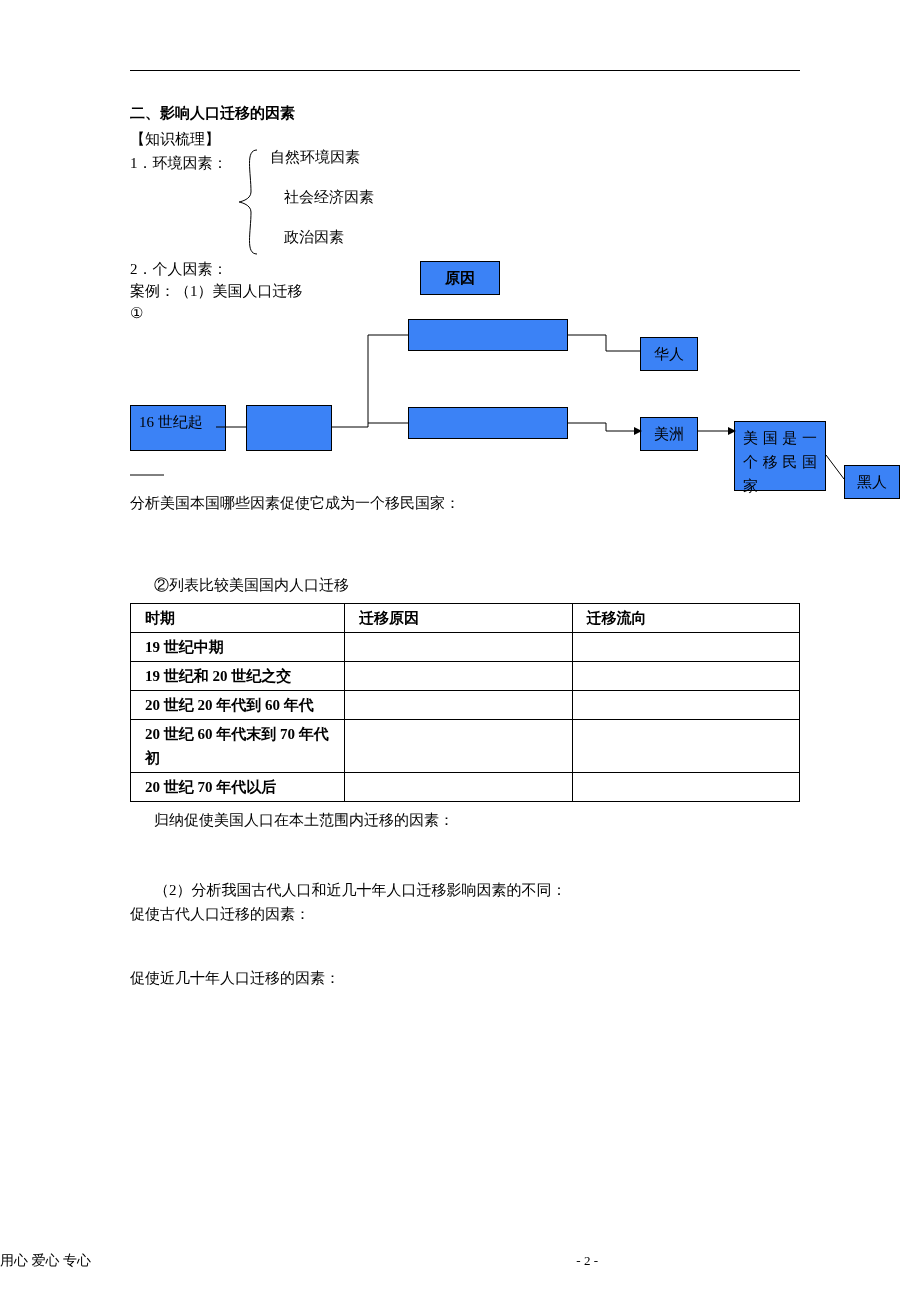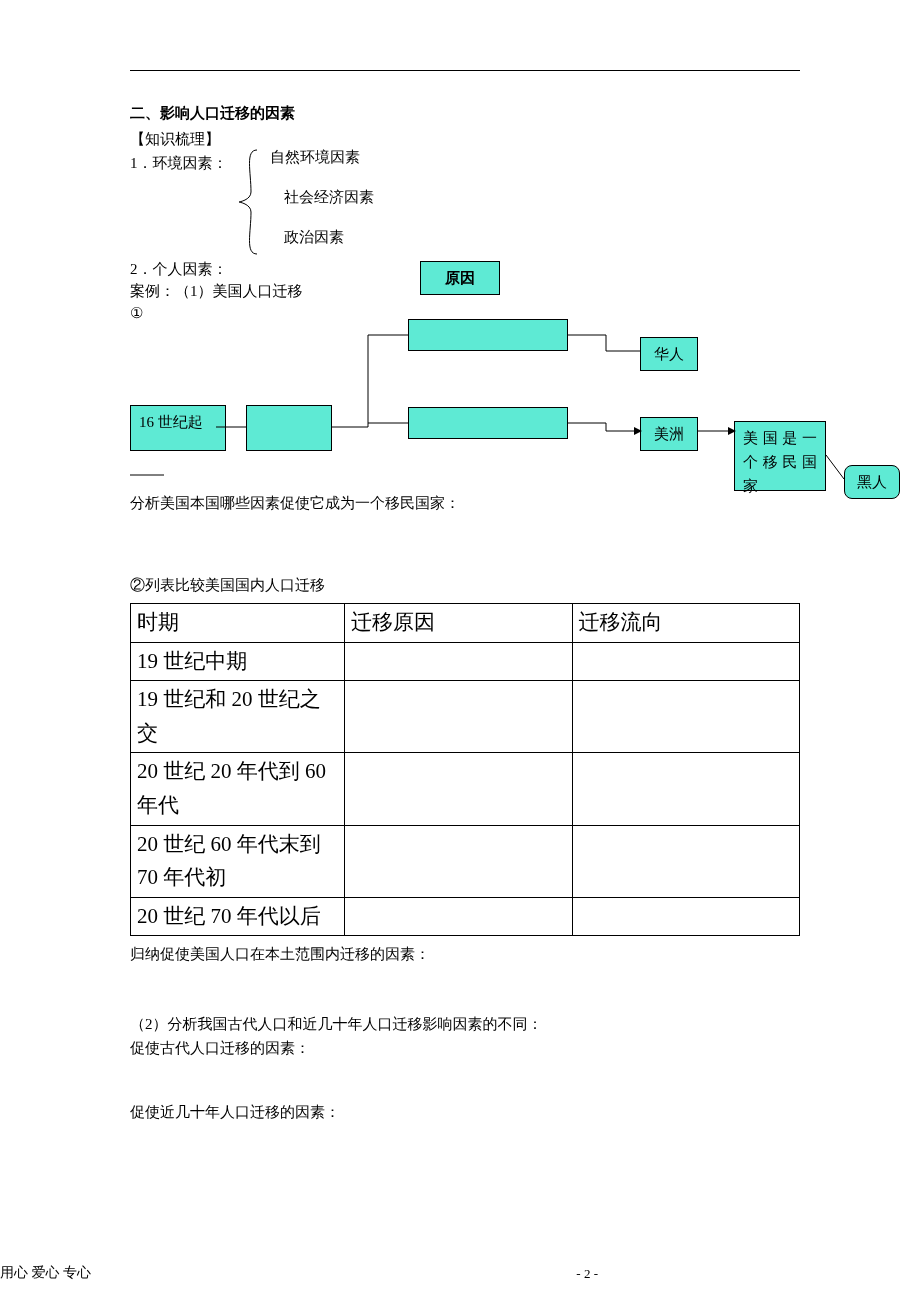--- a/index.html
+++ b/index.html
@@ -60,52 +60,53 @@
 
   .diagram {
     position: relative;
     height: 270px;
     margin-top: -4px;
     text-decoration: underline;
   }
   .dbox {
     position: absolute;
     border: 1px solid #000;
-    background: #5eead4;
+    background: #3b82f6;
     padding: 4px 8px;
     box-sizing: border-box;
     text-align: justify;
     text-align-last: justify;
     white-space: nowrap;
   }
   .dbox.center-text {
     text-align: center;
     text-align-last: center;
     font-weight: bold;
   }
 
   .plain {
     position: absolute;
   }
 
   .para {
     margin-top: 6px;
+    margin-left: 24px;
   }
 
   table.grid {
     border-collapse: collapse;
     width: 100%;
     margin-top: 6px;
   }
   table.grid td, table.grid th {
     border: 1px solid #000;
-    padding: 2px 6px;
-    font-weight: normal;
+    padding: 2px 14px;
+    font-weight: bold;
     text-align: left;
-    font-size: 21px;
+    font-size: 15px;
   }
   table.grid td.col1 { width: 32%; }
   table.grid td.col2 { width: 34%; }
   table.grid td.col3 { width: 34%; }
 
   .footer {
     position: absolute;
     bottom: 30px;
     left: 0;
     width: 728px;
@@ -158,21 +159,21 @@
     <div class="dbox" style="left:116px; top:148px; width:86px; height:46px;"></div>
 
     <div class="dbox" style="left:278px; top:62px; width:160px; height:32px;"></div>
     <div class="dbox" style="left:278px; top:150px; width:160px; height:32px;"></div>
 
     <div class="dbox" style="left:510px; top:80px; width:58px; text-align:center; text-align-last:center;">华人</div>
     <div class="dbox" style="left:510px; top:160px; width:58px; text-align:center; text-align-last:center;">美洲</div>
 
     <div class="dbox" style="left:604px; top:140px; width:92px; height:70px; white-space:normal; text-align-last:justify;margin-top:24px;">美国是一个移民国家</div>
 
-    <div class="dbox" style="left:714px; top:208px; width:56px; text-align:center; text-align-last:center;border-radius:8px;">黑人</div>
+    <div class="dbox" style="left:714px; top:208px; width:56px; text-align:center; text-align-last:center;">黑人</div>
 
     <svg style="position:absolute; left:0; top:0; width:780px; height:260px;">
 
       <line x1="86" y1="170" x2="116" y2="170" stroke="#000"></line>
 
       <line x1="202" y1="170" x2="238" y2="170" stroke="#000"></line>
       <line x1="238" y1="78" x2="238" y2="170" stroke="#000"></line>
       <line x1="238" y1="78" x2="278" y2="78" stroke="#000"></line>
       <line x1="238" y1="166" x2="278" y2="166" stroke="#000"></line>
 

